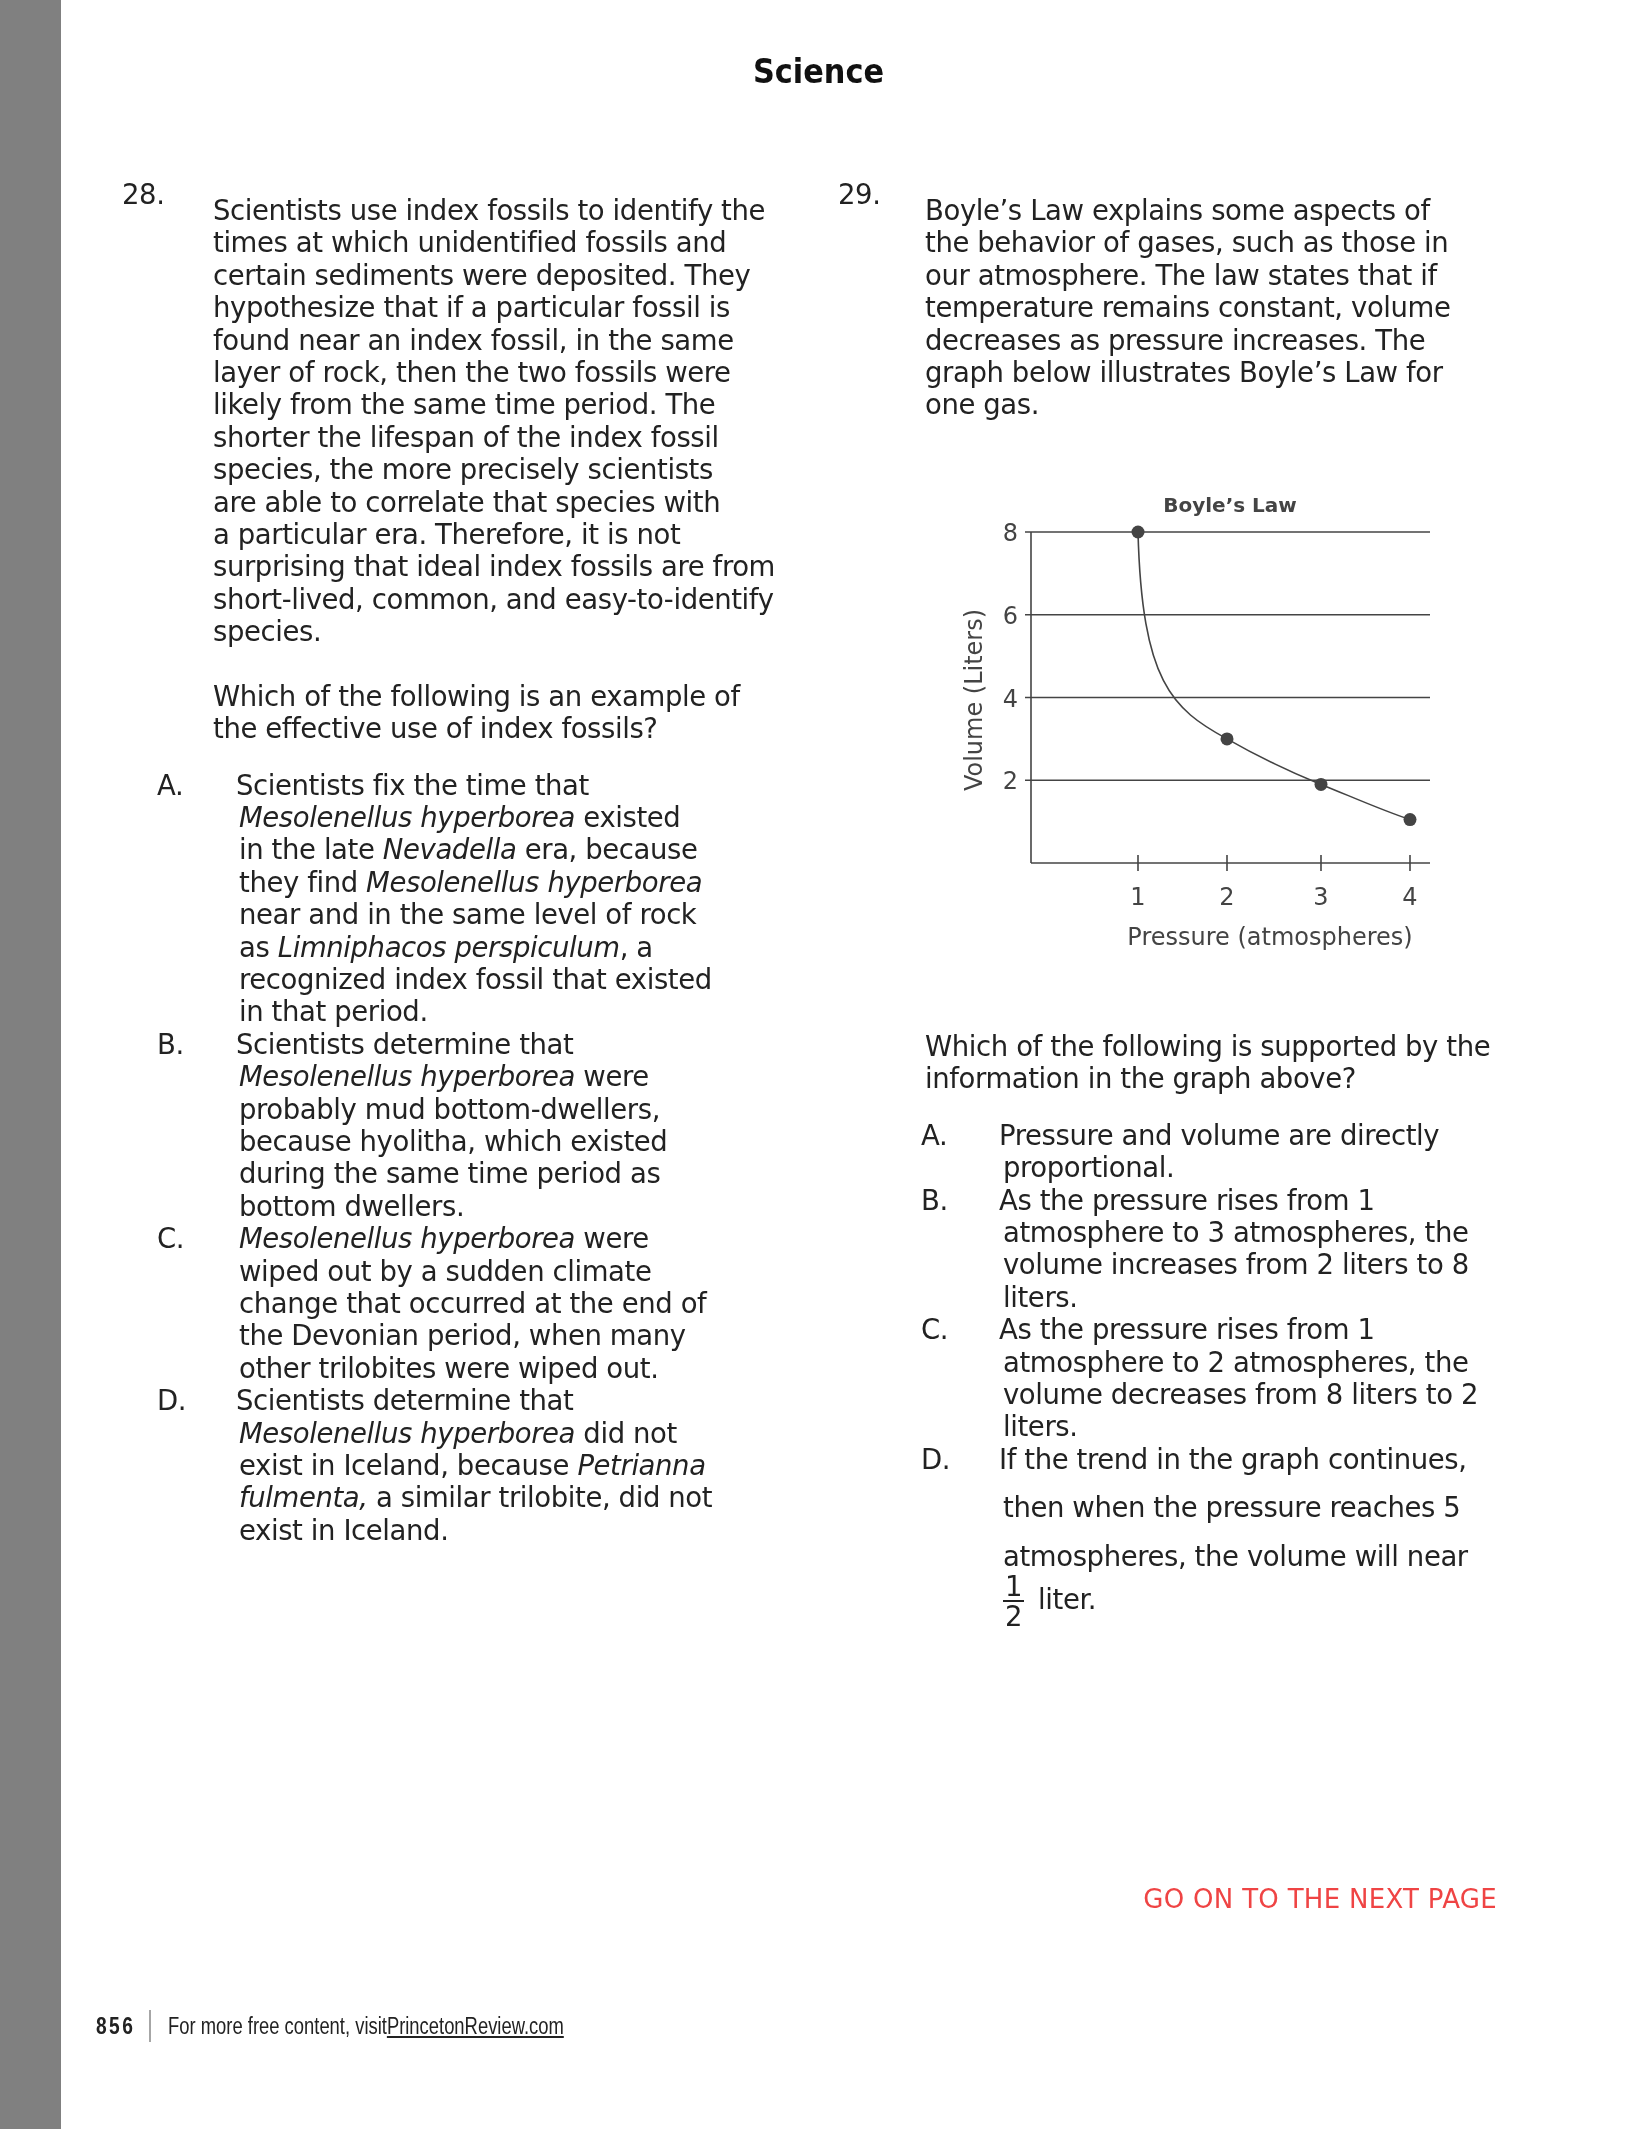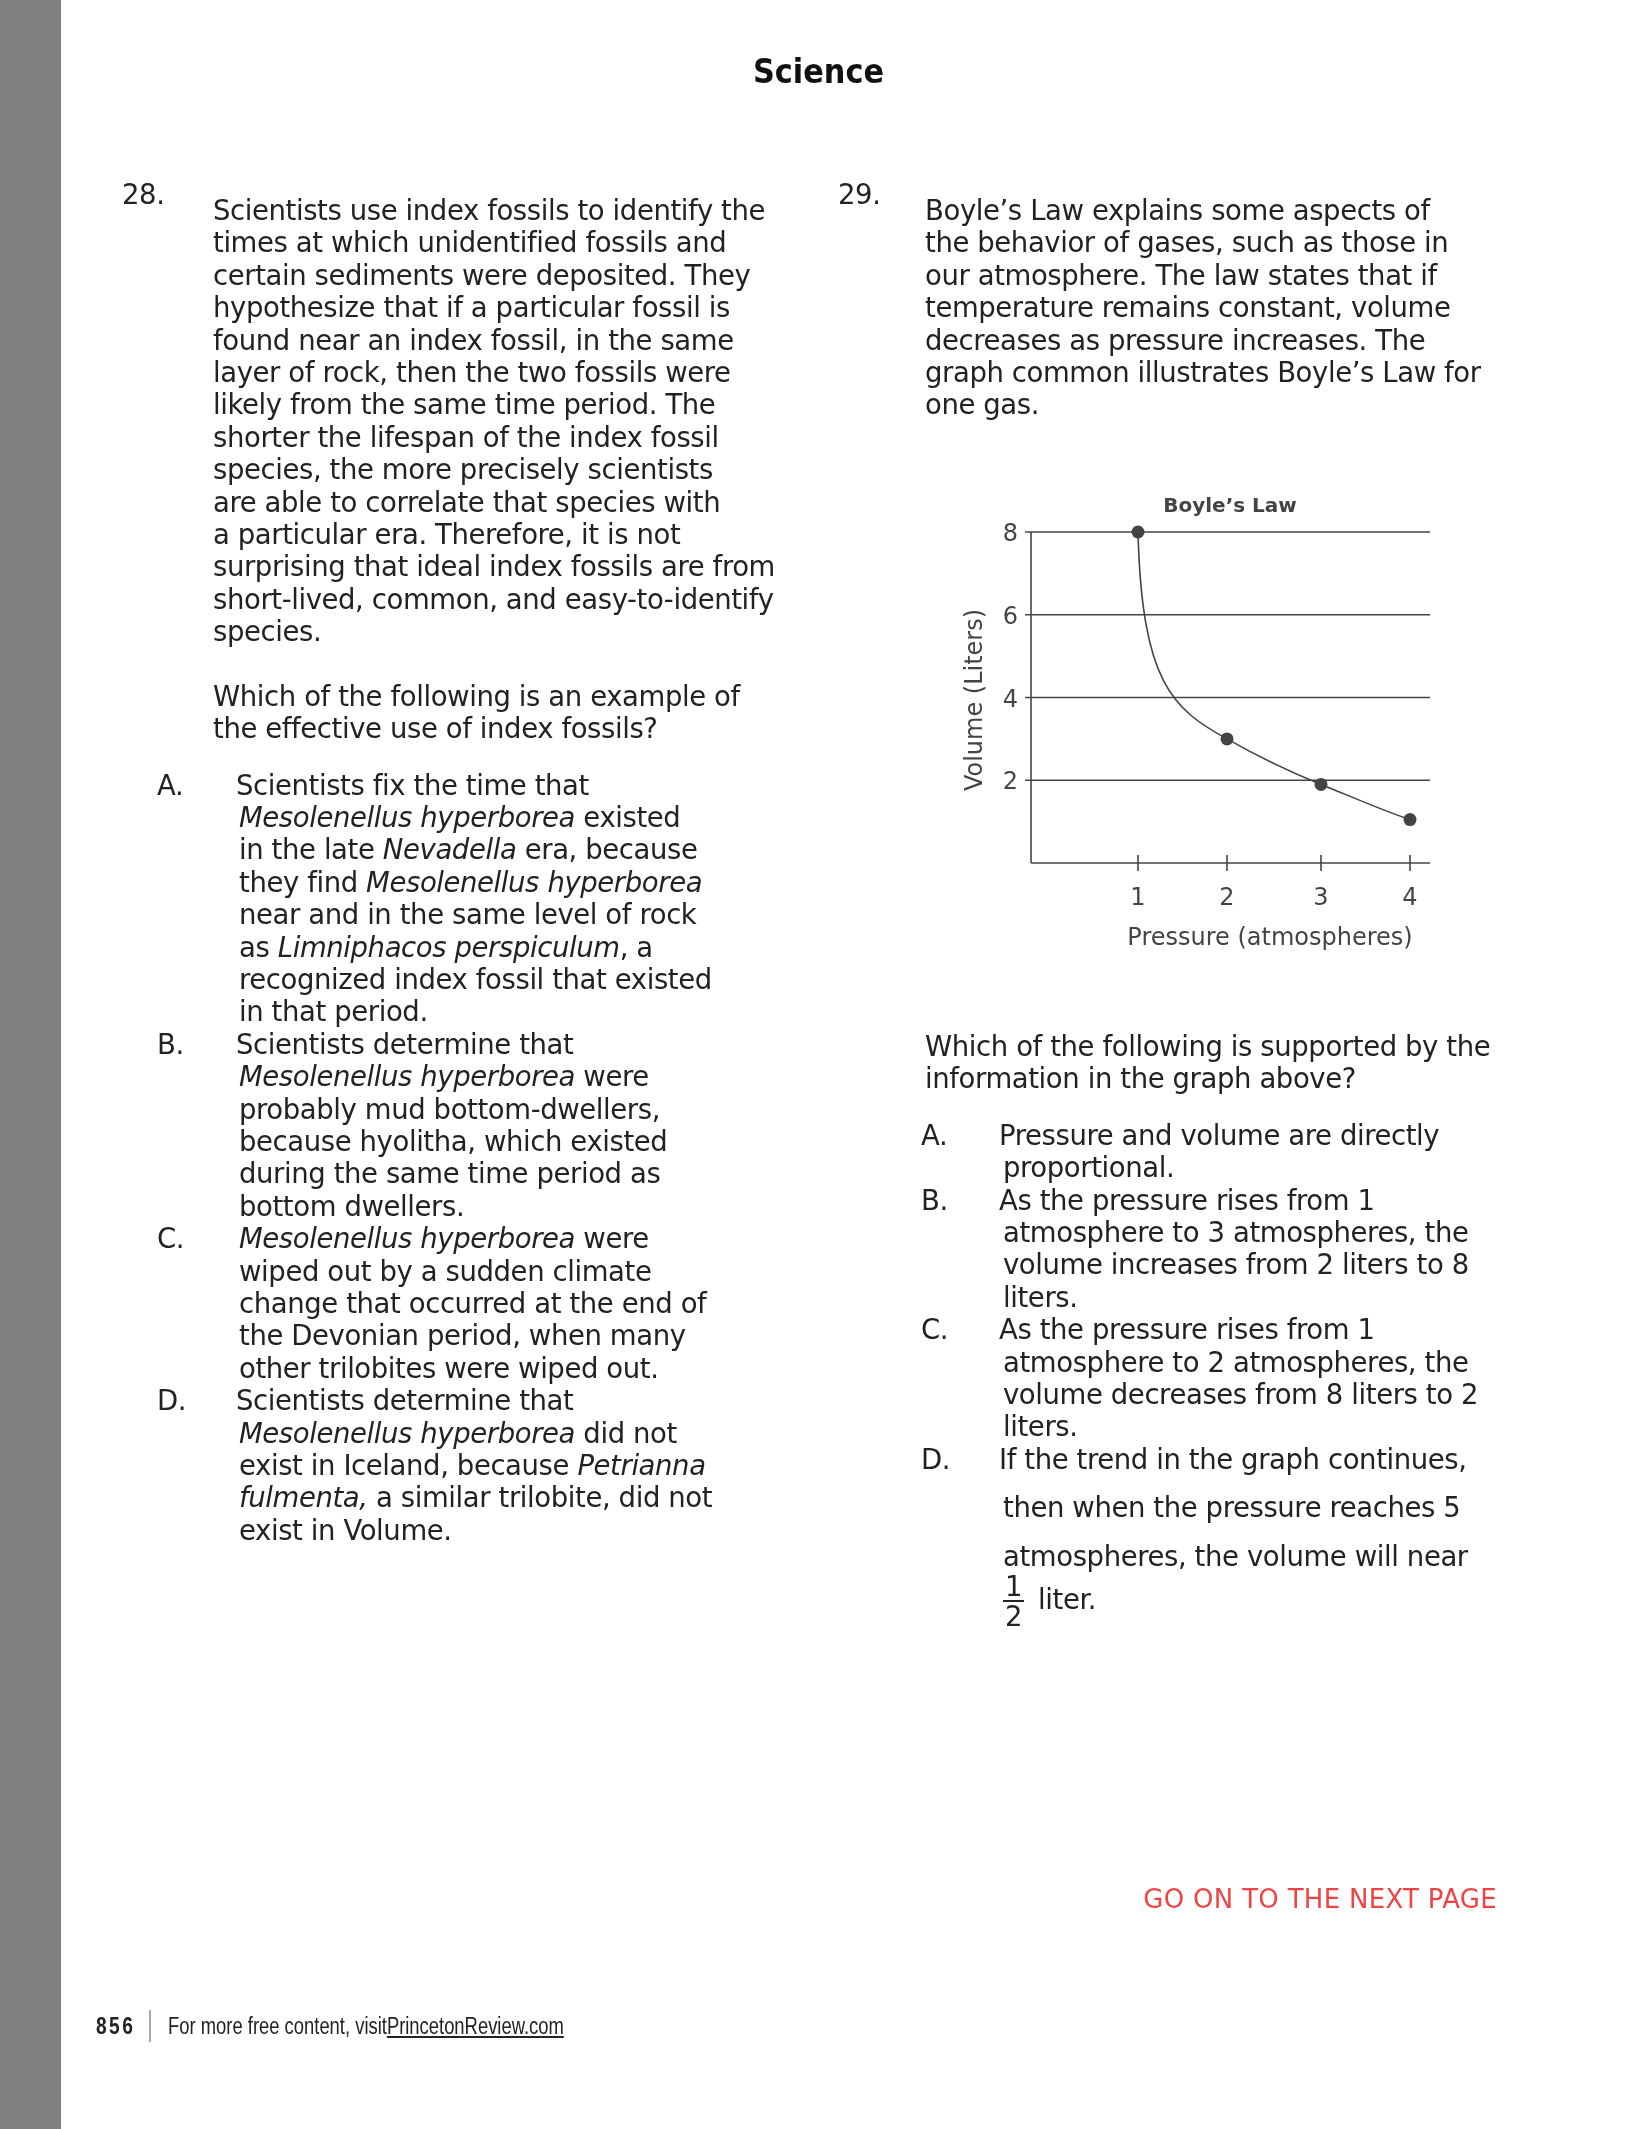--- a/index.html
+++ b/index.html
@@ -119,37 +119,37 @@
             <span class="line cont"><span>other trilobites were wiped out.</span></span>
           </span>
         </div>
         <div class="choice">
           <span class="letter">D.</span>
           <span class="ctext">
             <span class="line"><span>Scientists determine that</span></span>
             <span class="line cont"><i>Mesolenellus hyperborea</i><span> did not</span></span>
             <span class="line cont"><span>exist in Iceland, because </span><i>Petrianna</i></span>
             <span class="line cont"><i>fulmenta,</i><span> a similar trilobite, did not</span></span>
-            <span class="line cont"><span>exist in Volume.</span></span>
+            <span class="line cont"><span>exist in Iceland.</span></span>
           </span>
         </div>
       </div>
   </div>
 </div>
 
 <div class="q" id="q29">
   <span class="num">29.</span>
   <div class="body">
     <p id="q29-passage">
         <span class="line" style="display: block;">Boyle’s Law explains some aspects of</span>
         <span class="line" style="display: block;">the behavior of gases, such as those in</span>
         <span class="line" style="display: block;">our atmosphere. The law states that if</span>
         <span class="line" style="display: block;">temperature remains constant, volume</span>
         <span class="line" style="display: block;">decreases as pressure increases. The</span>
-        <span class="line" style="display: block;">graph common illustrates Boyle’s Law for</span>
+        <span class="line" style="display: block;">graph below illustrates Boyle’s Law for</span>
         <span class="line" style="display: block;">one gas.</span>
       </p>
   </div>
   <div class="prompt2">
     <p id="q29-prompt">
         <span class="line" style="display: block;">Which of the following is supported by the</span>
         <span class="line" style="display: block;">information in the graph above?</span>
       </p>
     <div class="choices" id="q29-choices">
         <div class="choice">

